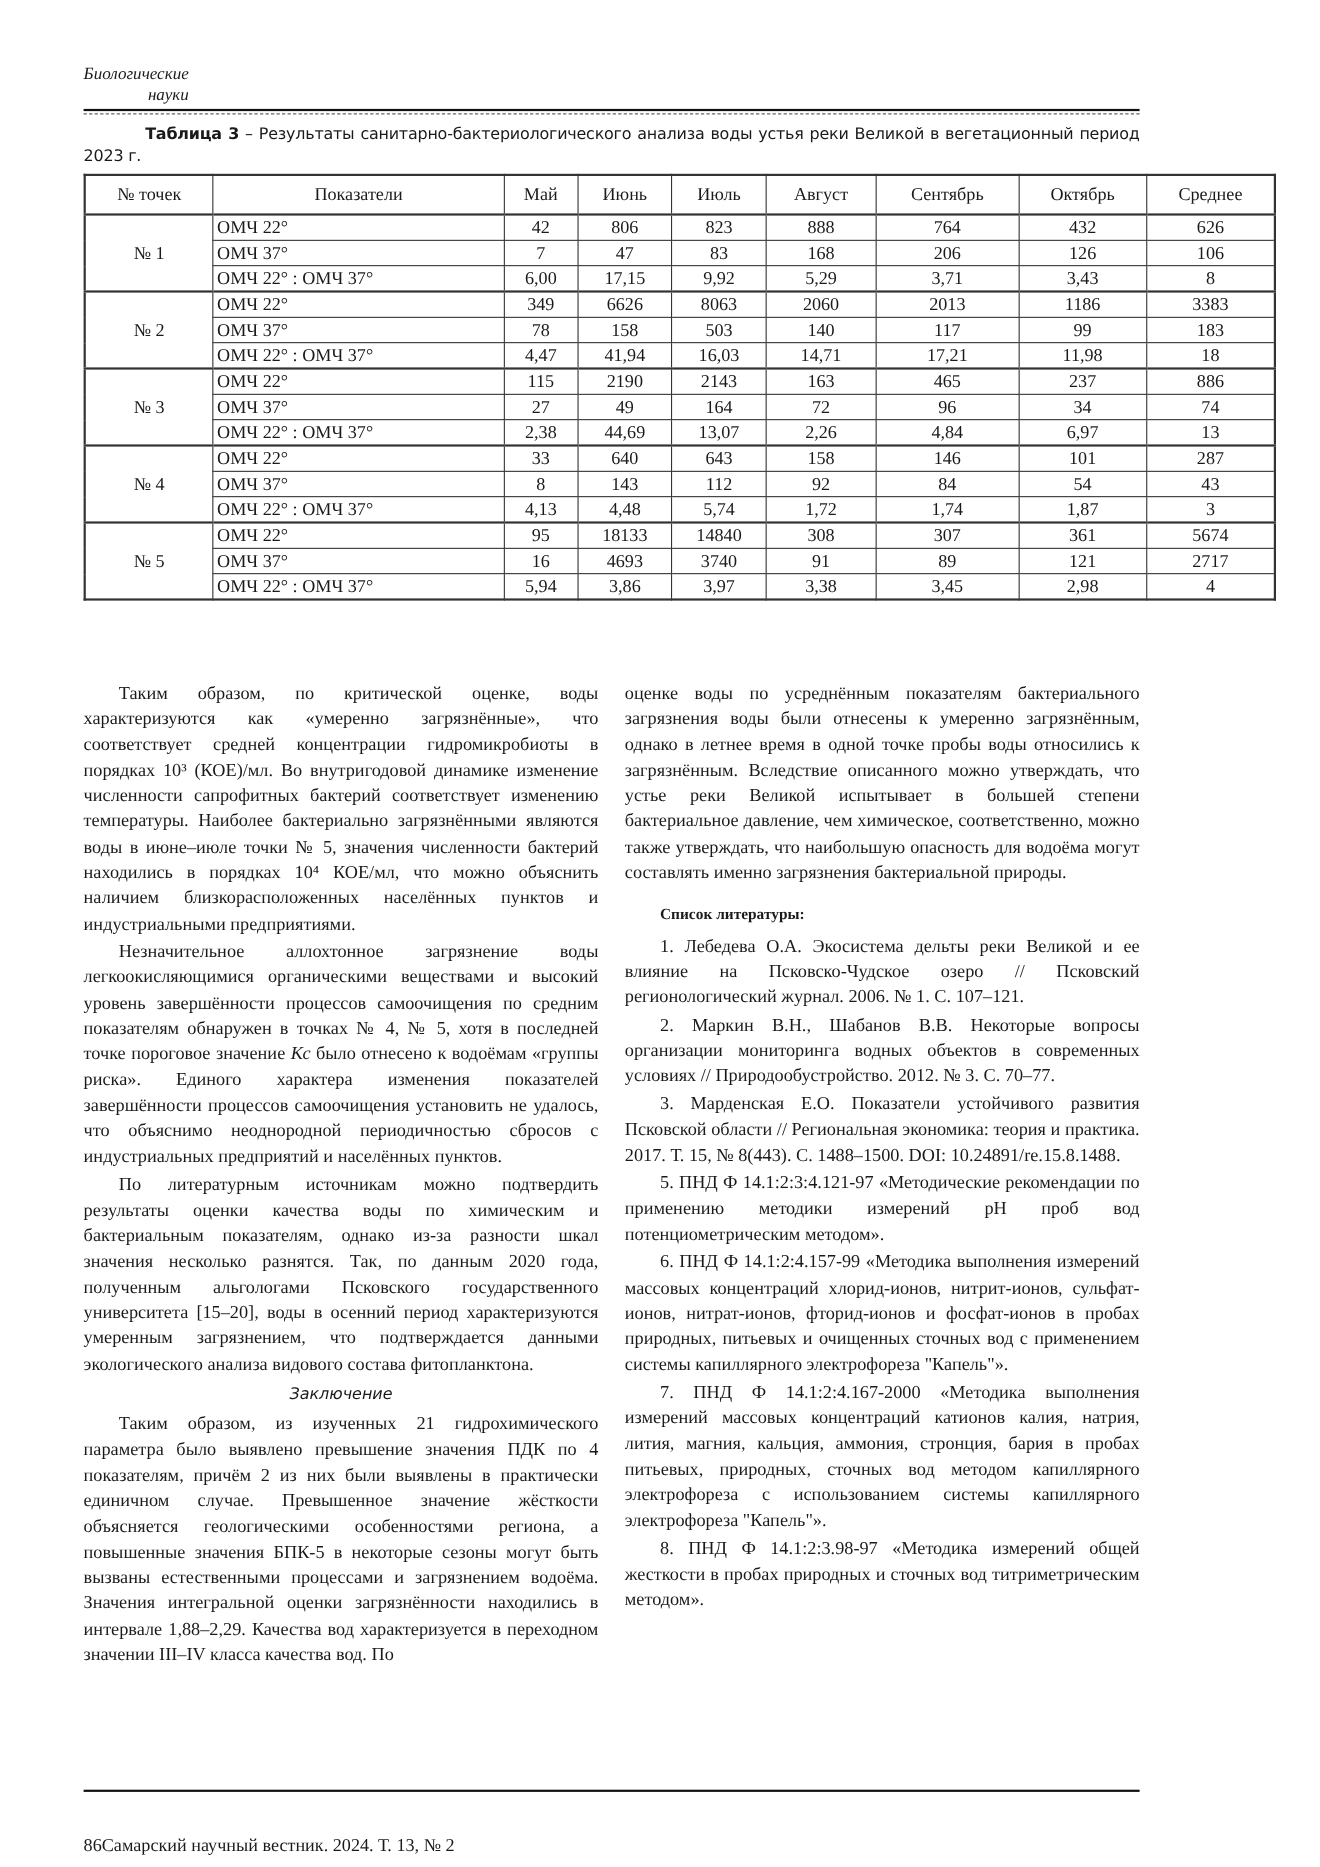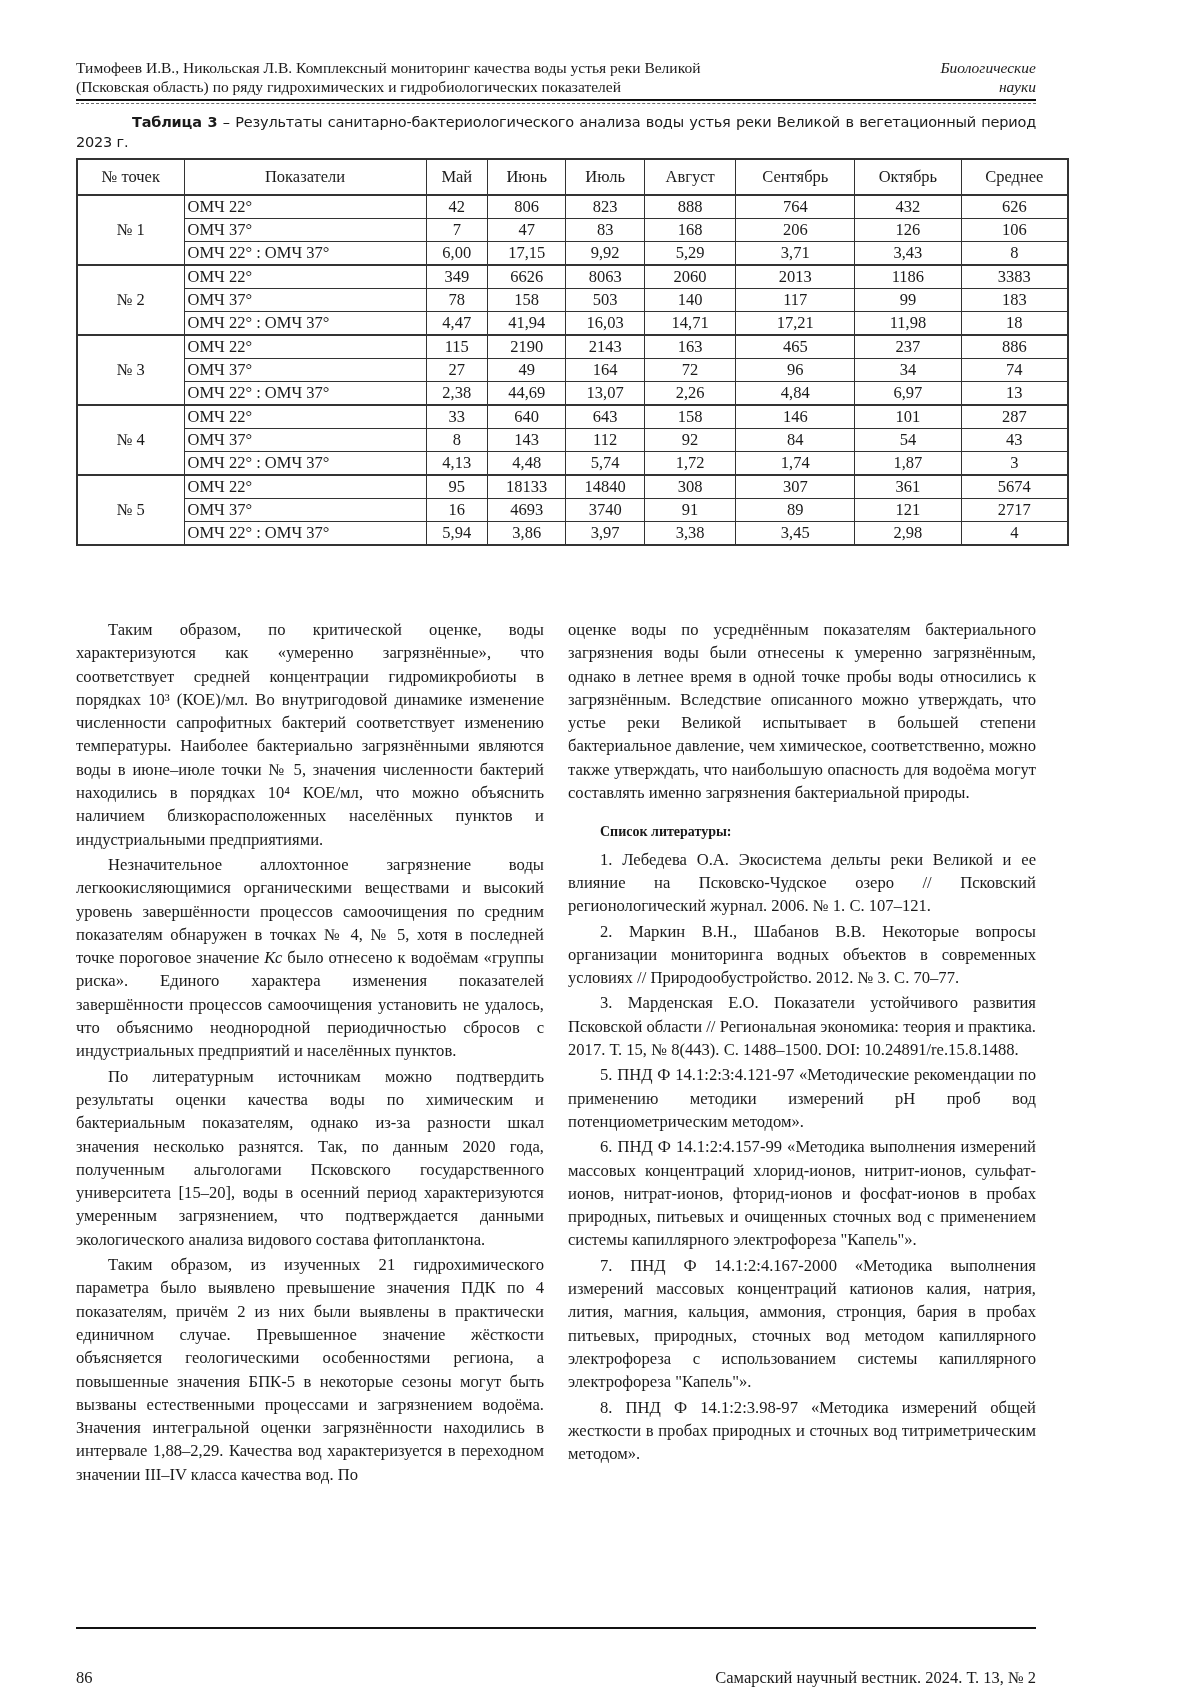--- a/index.html
+++ b/index.html
@@ -12,51 +12,47 @@
   .run-head .left { width: 820px; }
   .run-head .right { text-align: right; font-style: italic; }
   .head-rule { margin-top: 3px; border-top: 2px solid #111; height: 0; }
   .head-rule2 { margin-top: 2px; border-top: 1px dashed #666; height: 0; }
 
   
   .caption { margin-top: 8px; font-family: "DejaVu Sans", "Liberation Sans", sans-serif; font-size: 14.5px;
              line-height: 20px; text-indent: 32px; text-align: justify; letter-spacing: -0.2px; }
   .caption b { font-weight: bold; margin-left: 24px; }
 
-  table.data { margin-top: 6px; border-collapse: collapse; width: 993px; font-size: 16.5px; line-height: 20px; }
+  table.data { margin-top: 6px; border-collapse: collapse; width: 1084px; font-size: 16.5px; line-height: 20px; }
   table.data th, table.data td { border: 1px solid #333; padding: 1px 3px; text-align: center; font-weight: normal; }
   table.data th { height: 32px; }
   table.data td.ind { text-align: left; }
   table.data tr.grp-start td { border-top: 2px solid #333; }
   table.data { border: 2px solid #333; }
 
   
   .cols { position: absolute; left: 76px; top: 618px; width: 960px; display: flex; justify-content: space-between; }
   .col { width: 468px; font-size: 16.6px; line-height: 23.3px; text-align: justify; hyphens: manual; }
   .col p { margin: 0; text-indent: 32px; }
   .col p + p { margin-top: 2px; }
   .sec-title { text-align: center; font-style: italic; font-family: "DejaVu Sans", "Liberation Sans", sans-serif;
                font-size: 14.5px; margin: 6px 0 2px; }
   .refs-title { font-weight: bold; font-size: 14px; margin: 16px 0 4px 32px; }
   .ref { text-indent: 32px; margin: 0; }
 
   
   .foot-rule { position: absolute; left: 76px; top: 1627px; width: 960px; border-top: 2px solid #111; }
-  .foot { position: absolute; left: 76px; top: 1668px; width: 960px; display: flex; justify-content: space-between;
+  .foot { position: absolute; left: 76px; top: 1668px; width: 960px; display: flex; justify-content: flex-start;
           font-size: 16.5px; }
 </style>
 </head>
 <body>
 
 <div class="page">
   <div class="run-head">
-    <div class="left">
-      <div>Тимофеев И.В., Никольская Л.В. Комплексный мониторинг качества воды устья реки Великой</div>
-      <div>(Псковская область) по ряду гидрохимических и гидробиологических показателей</div>
-    </div>
     <div class="right">
       <div>Биологические</div>
       <div>науки</div>
     </div>
   </div>
   <div class="head-rule"></div>
   <div class="head-rule2"></div>
 
   <div class="caption"><b>Таблица 3</b><span> – Результаты санитарно-бактериологического анализа воды устья реки Великой в вегетационный период 2023 г.</span></div>
 
@@ -232,20 +228,21 @@
         </tr>
       </tbody>
   </table>
 </div>
 
 <div class="cols">
   <div class="col">
     <p>Таким образом, по критической оценке, воды характеризуются как «умеренно загрязнённые», что соответствует средней концентрации гидромикробиоты в порядках 10³ (КОЕ)/мл. Во внутригодовой динамике изменение численности сапрофитных бактерий соответствует изменению температуры. Наиболее бактериально загрязнёнными являются воды в июне–июле точки № 5, значения численности бактерий находились в порядках 10⁴ КОЕ/мл, что можно объяснить наличием близкорасположенных населённых пунктов и индустриальными предприятиями.</p>
     <p><span>Незначительное аллохтонное загрязнение воды легкоокисляющимися органическими веществами и высокий уровень завершённости процессов самоочищения по средним показателям обнаружен в точках № 4, № 5, хотя в последней точке пороговое значение </span><i>Кс</i><span> было отнесено к водоёмам «группы риска». Единого характера изменения показателей завершённости процессов самоочищения установить не удалось, что объяснимо неоднородной периодичностью сбросов с индустриальных предприятий и населённых пунктов.</span></p>
     <p>По литературным источникам можно подтвердить результаты оценки качества воды по химическим и бактериальным показателям, однако из-за разности шкал значения несколько разнятся. Так, по данным 2020 года, полученным альгологами Псковского государственного университета [15–20], воды в осенний период характеризуются умеренным загрязнением, что подтверждается данными экологического анализа видового состава фитопланктона.</p>
+    <div class="sec-title">Заключение</div>
     <p>Таким образом, из изученных 21 гидрохимического параметра было выявлено превышение значения ПДК по 4 показателям, причём 2 из них были выявлены в практически единичном случае. Превышенное значение жёсткости объясняется геологическими особенностями региона, а повышенные значения БПК-5 в некоторые сезоны могут быть вызваны естественными процессами и загрязнением водоёма. Значения интегральной оценки загрязнённости находились в интервале 1,88–2,29. Качества вод характеризуется в переходном значении III–IV класса качества вод. По</p>
   </div>
   <div class="col">
     <p style="text-indent:0">оценке воды по усреднённым показателям бактериального загрязнения воды были отнесены к умеренно загрязнённым, однако в летнее время в одной точке пробы воды относились к загрязнённым. Вследствие описанного можно утверждать, что устье реки Великой испытывает в большей степени бактериальное давление, чем химическое, соответственно, можно также утверждать, что наибольшую опасность для водоёма могут составлять именно загрязнения бактериальной природы.</p>
     <div class="refs-title">Список литературы:</div>
     <div id="refs">
         <p class="ref">1. Лебедева О.А. Экосистема дельты реки Великой и ее влияние на Псковско-Чудское озеро // Псковский регионологический журнал. 2006. № 1. С. 107–121.</p>
         <p class="ref">2. Маркин В.Н., Шабанов В.В. Некоторые вопросы организации мониторинга водных объектов в современных условиях // Природообустройство. 2012. № 3. С. 70–77.</p>
         <p class="ref">3. Марденская Е.О. Показатели устойчивого развития Псковской области // Региональная экономика: теория и практика. 2017. Т. 15, № 8(443). С. 1488–1500. DOI: 10.24891/re.15.8.1488.</p>
         <p class="ref">5. ПНД Ф 14.1:2:3:4.121-97 «Методические рекомендации по применению методики измерений pH проб вод потенциометрическим методом».</p>

